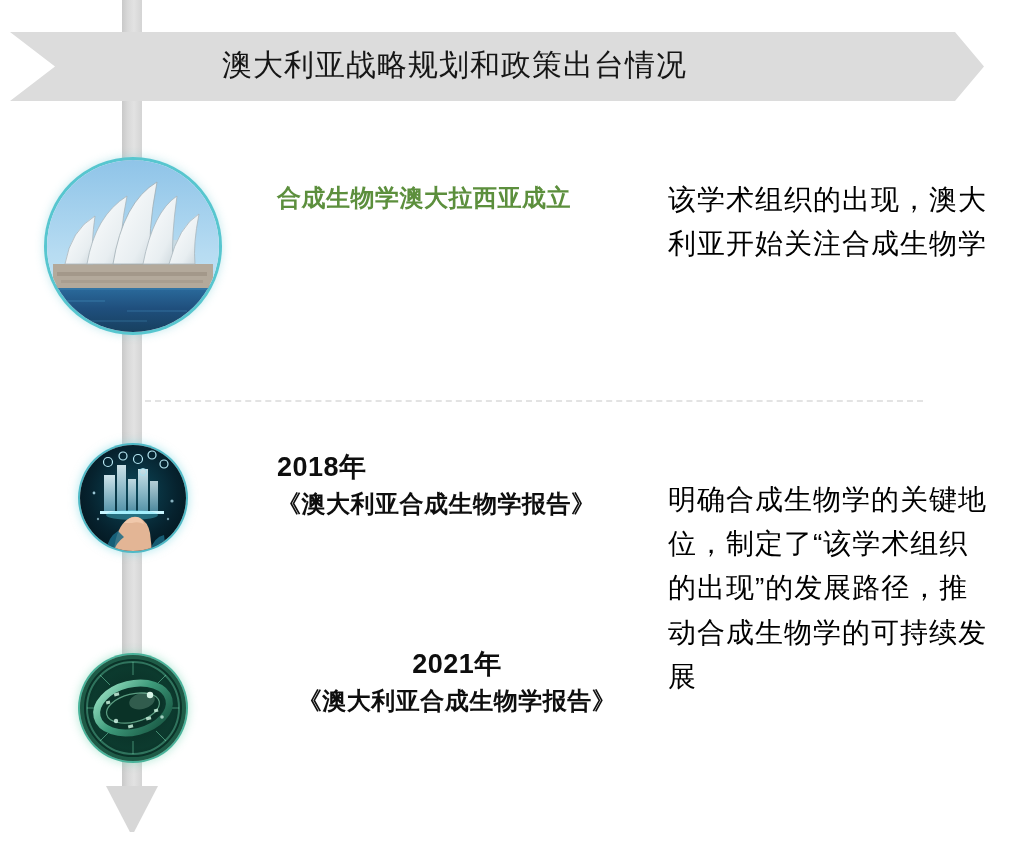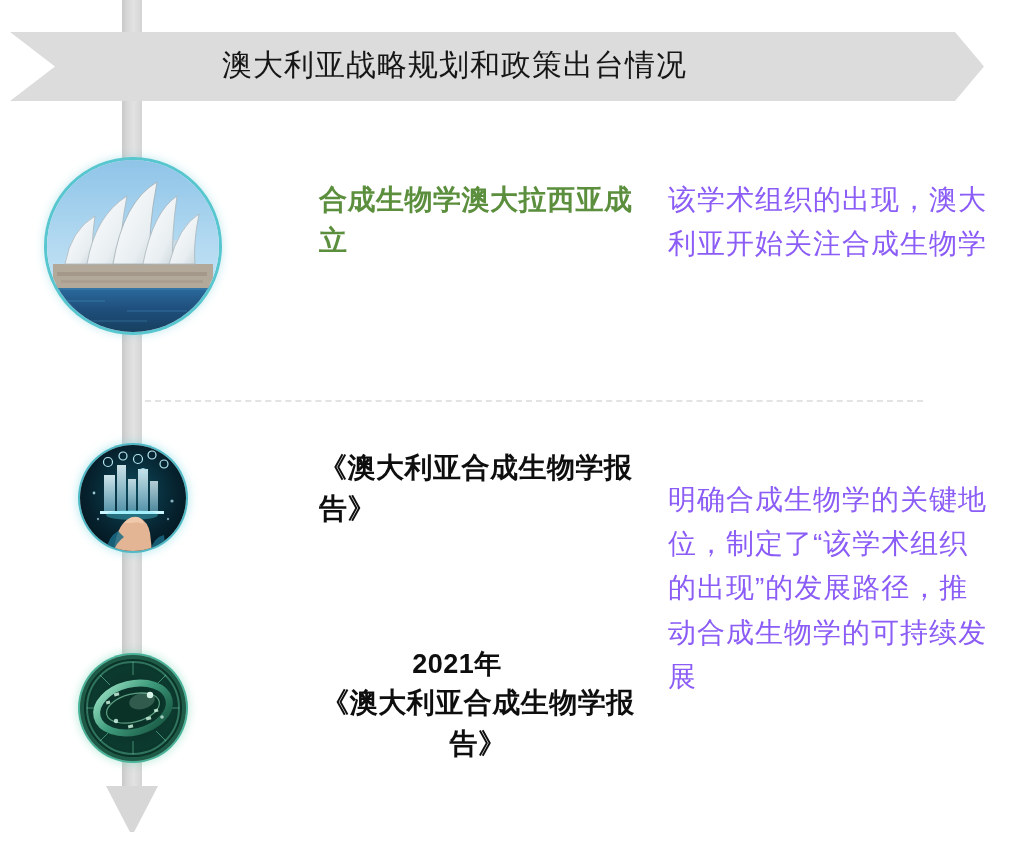--- a/index.html
+++ b/index.html
@@ -107,34 +107,33 @@
   .year {
     font-size: 27px;
     font-weight: 700;
     line-height: 1.42;
     letter-spacing: 0.5px;
   }
   .year.green { color: #5c8f3d; }
   .year.black { color: #0e0e0e; }
 
   .event {
-    font-size: 28px;
+    font-size: 24px;
     line-height: 1.46;
     letter-spacing: 0.5px;
     color: #0e0e0e;
-    margin-left: 42px;
   }
   .event.green { color: #5c8f3d; font-weight: 700; }
   .event.normal { font-weight: 700; }
 
   .desc {
     font-size: 28px;
     line-height: 1.58;
     letter-spacing: 1px;
-    color: #8b5cf6;
+    color: #000000;
     font-weight: 400;
   }
 
   .blk-2015-mid { top: 180px; }
   .blk-2015-right { top: 178px; }
   .blk-2018-mid { top: 448px; }
   .blk-2021-mid { top: 645px; text-align: center; }
   .blk-2018-right { top: 478px; }
 </style>
 </head>
@@ -287,20 +286,21 @@
 
   <div class="mid-col blk-2015-mid">
     <div class="event green">合成生物学澳大拉西亚成立</div>
   </div>
 
   <div class="right-col blk-2015-right">
     <div class="desc">该学术组织的出现，澳大利亚开始关注合成生物学</div>
   </div>
 
   <div class="mid-col blk-2018-mid">
+    <div class="year black">2018年</div>
     <div class="event normal">《澳大利亚合成生物学报告》</div>
   </div>
 
   <div class="mid-col blk-2021-mid">
     <div class="year black">2021年</div>
     <div class="event normal">《澳大利亚合成生物学报告》</div>
   </div>
 
   <div class="right-col blk-2018-right">
     <div class="desc">明确合成生物学的关键地位，制定了“该学术组织的出现”的发展路径，推动合成生物学的可持续发展</div>

